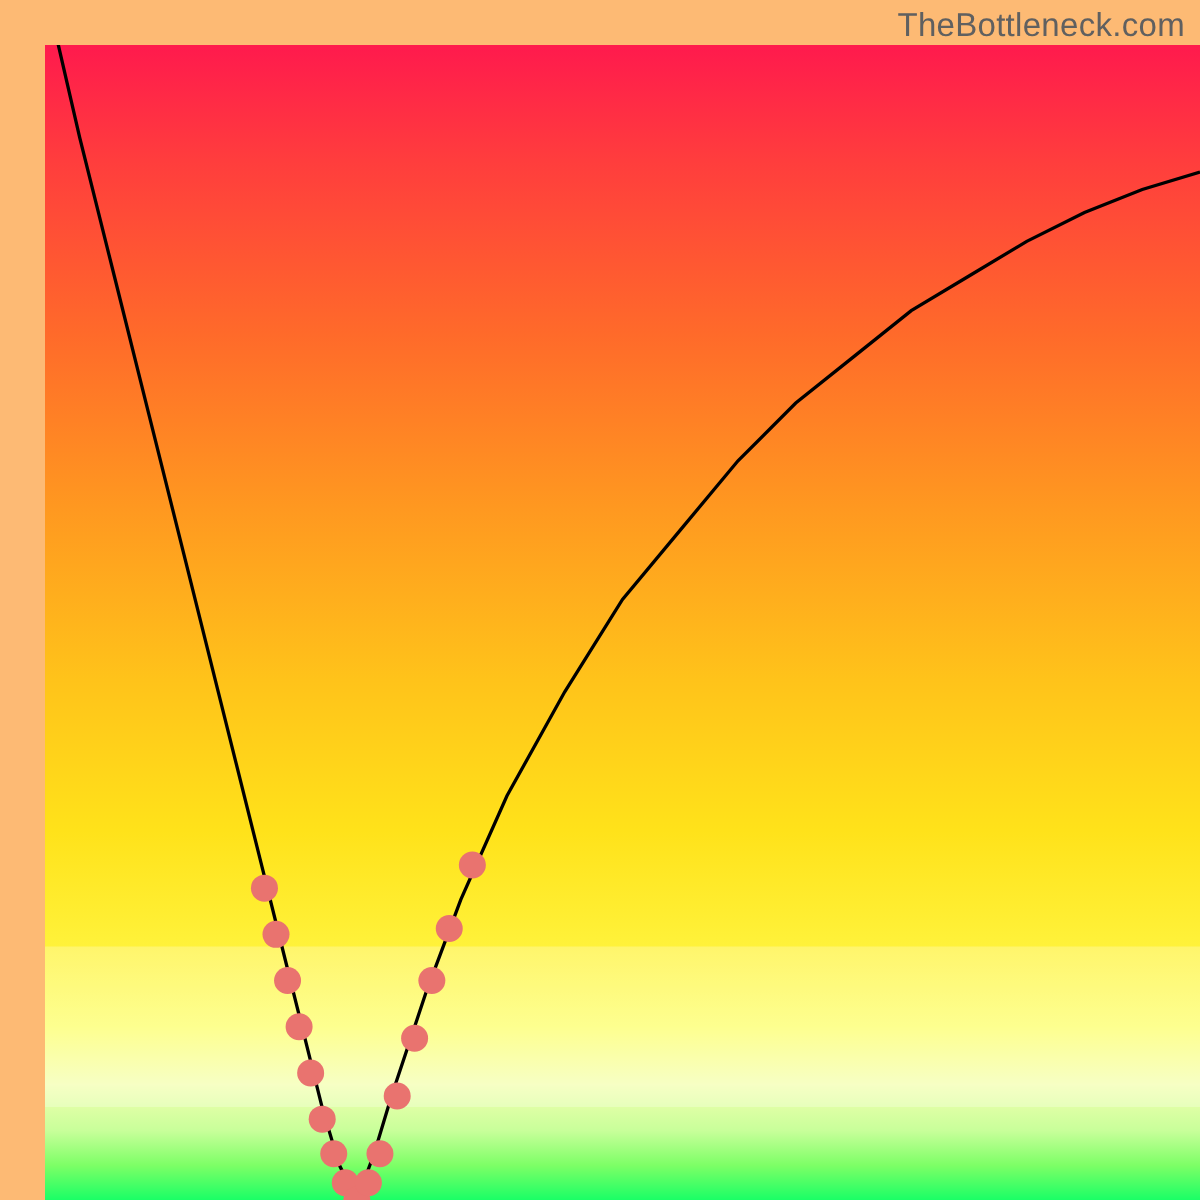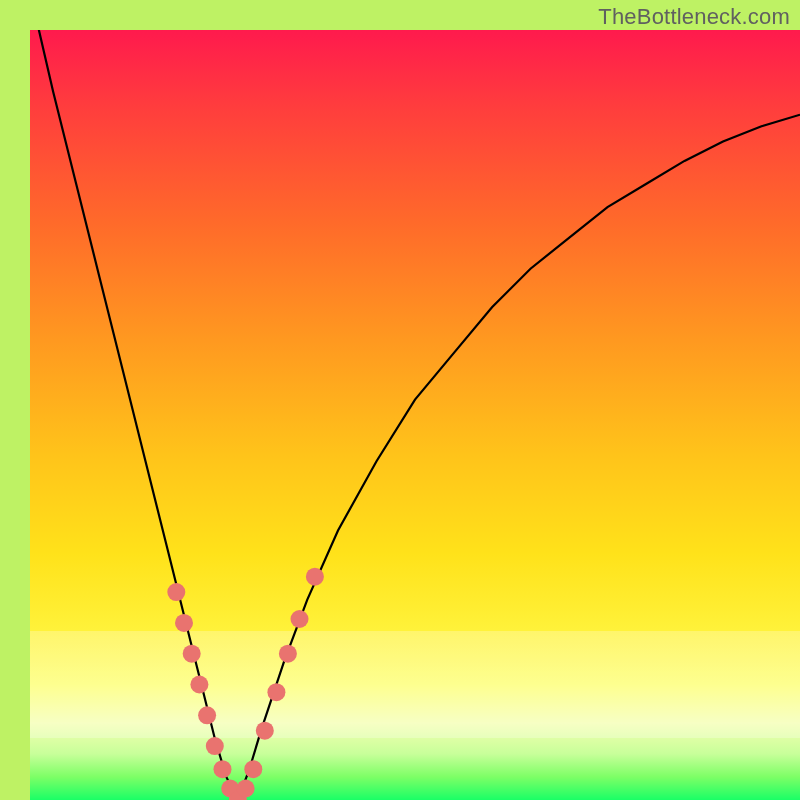--- a/index.html
+++ b/index.html
@@ -8,21 +8,21 @@
     width: 800px;
     height: 800px;
     overflow: hidden;
     background: #000;
     font-family: Arial, Helvetica, sans-serif;
   }
   .frame {
     position: relative;
     width: 800px;
     height: 800px;
-    background: #bef264;
+    background: #fdba74;
   }
   .plot-area {
     position: absolute;
     left: 30px;
     top: 30px;
     width: 770px;
     height: 770px;
     background: linear-gradient(to bottom,
       #ff1a4d 0%,
       #ff3d3d 10%,

